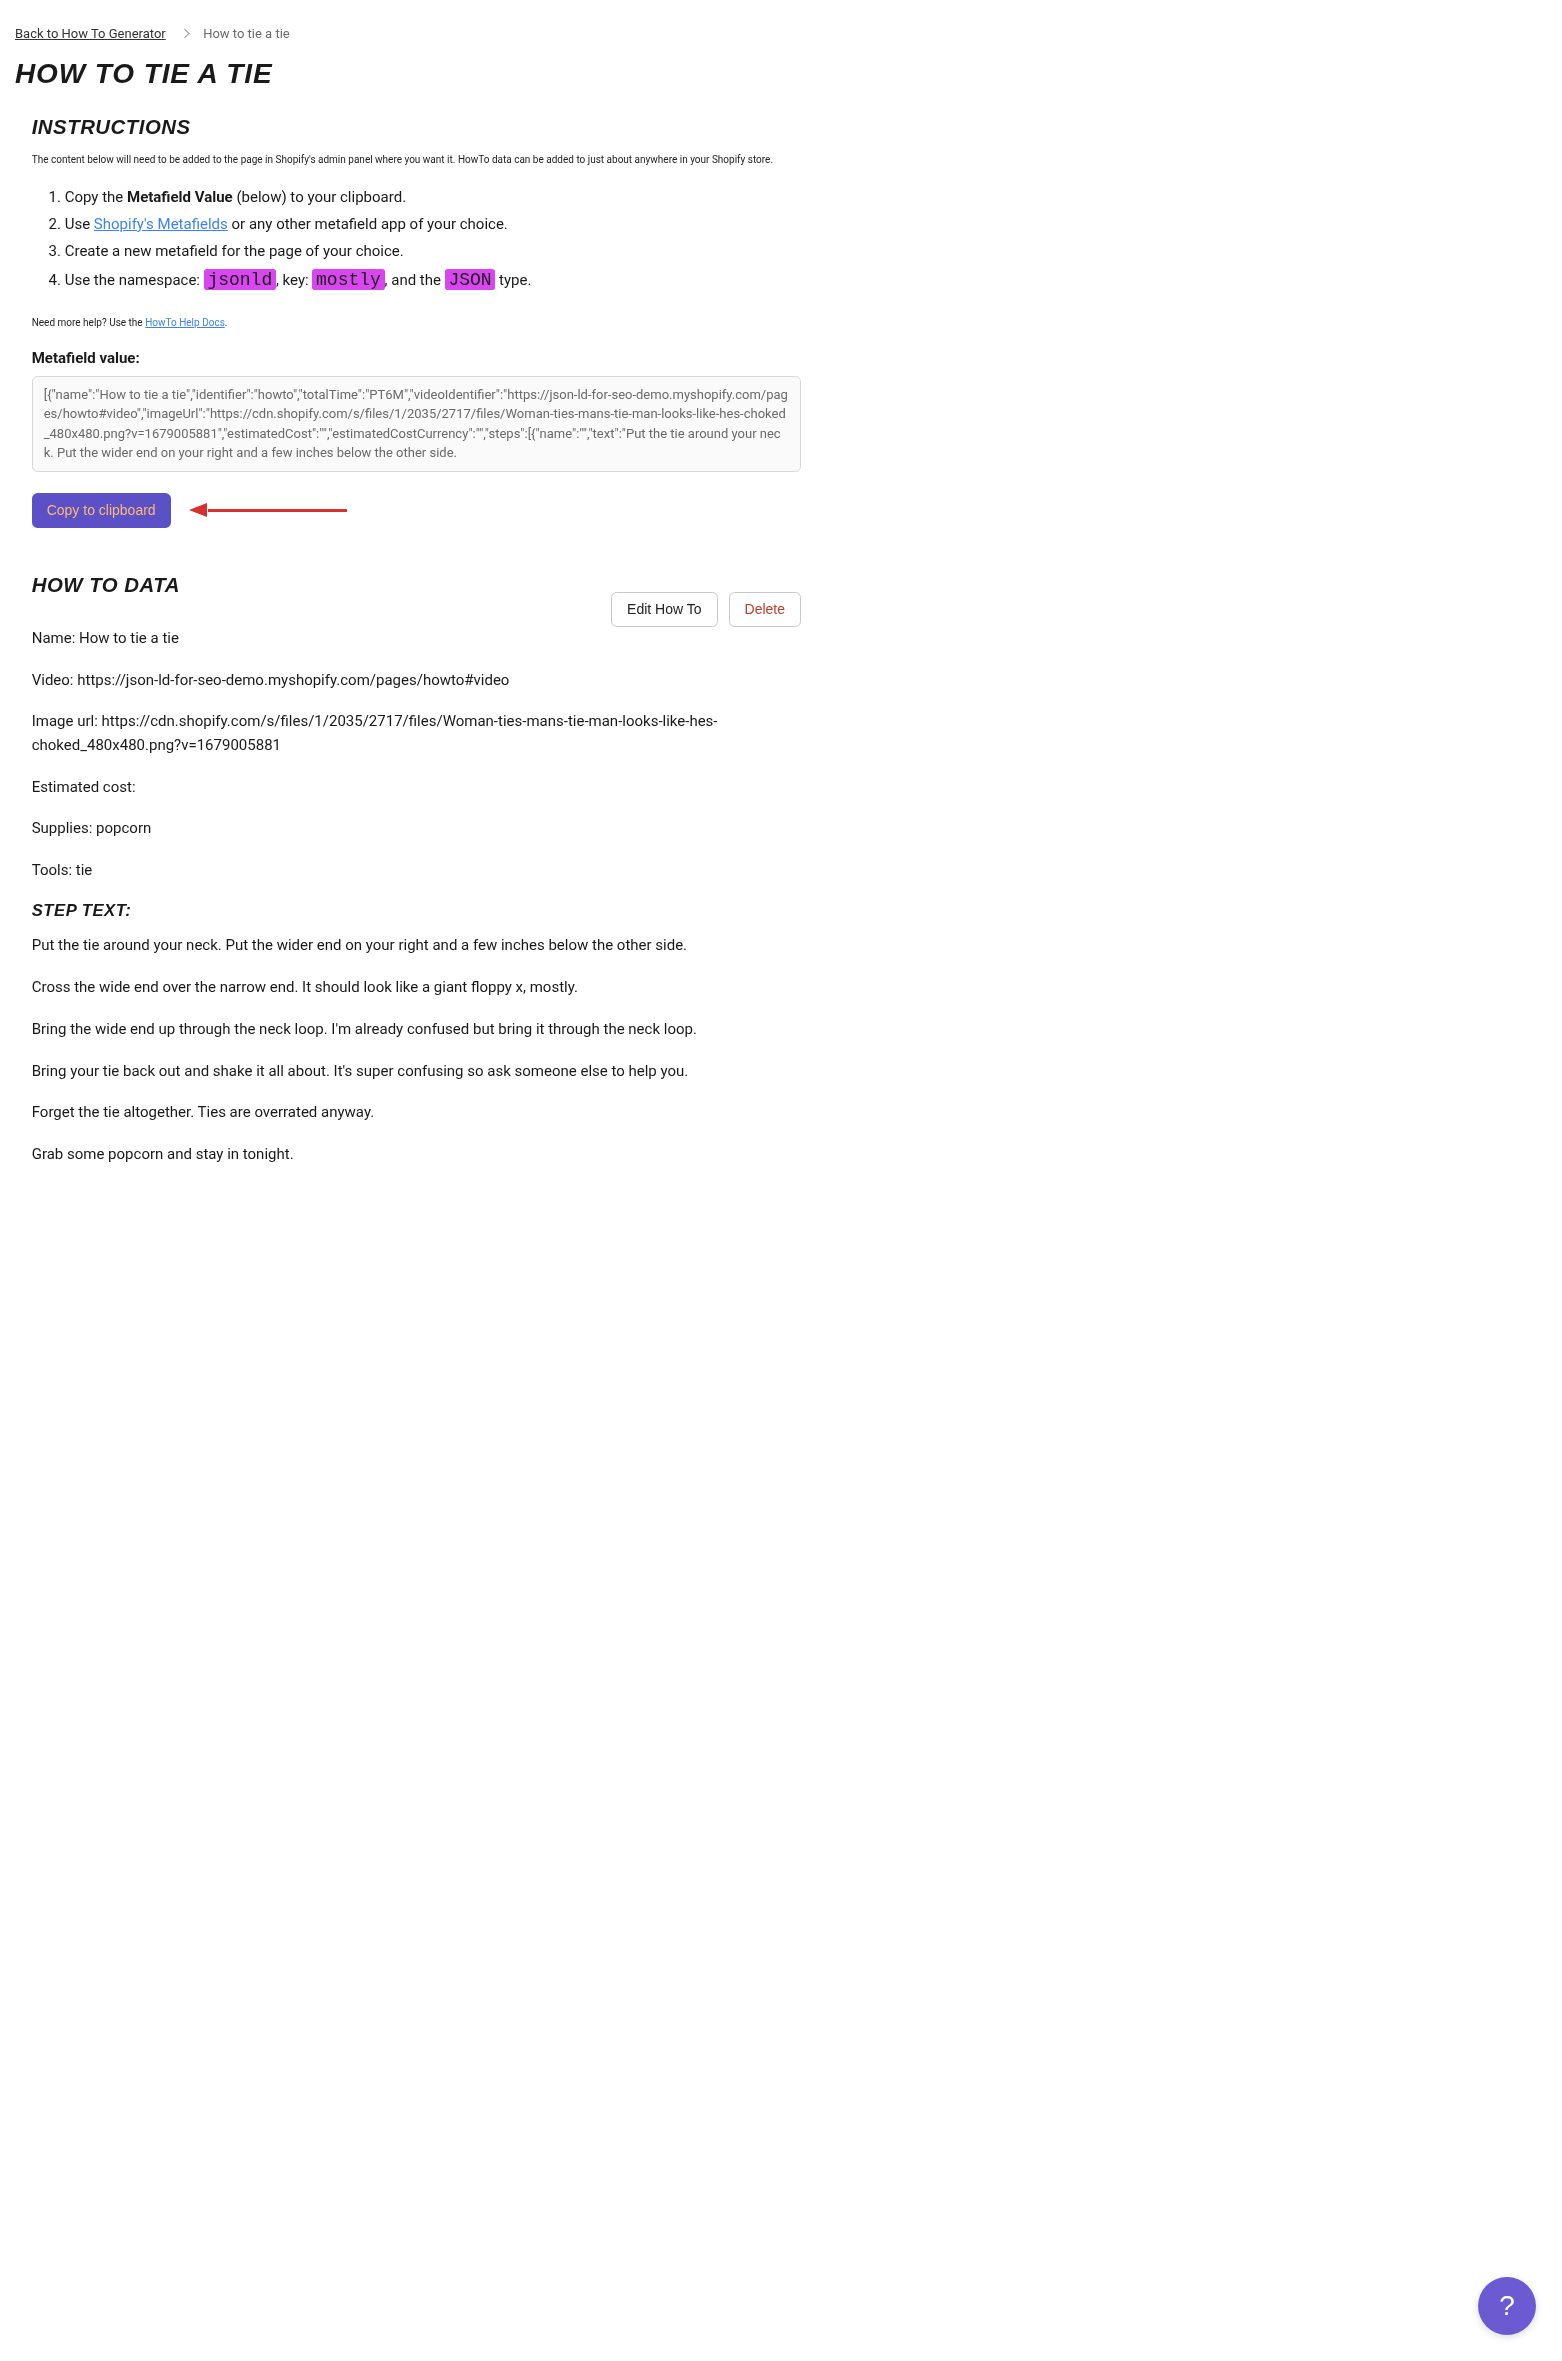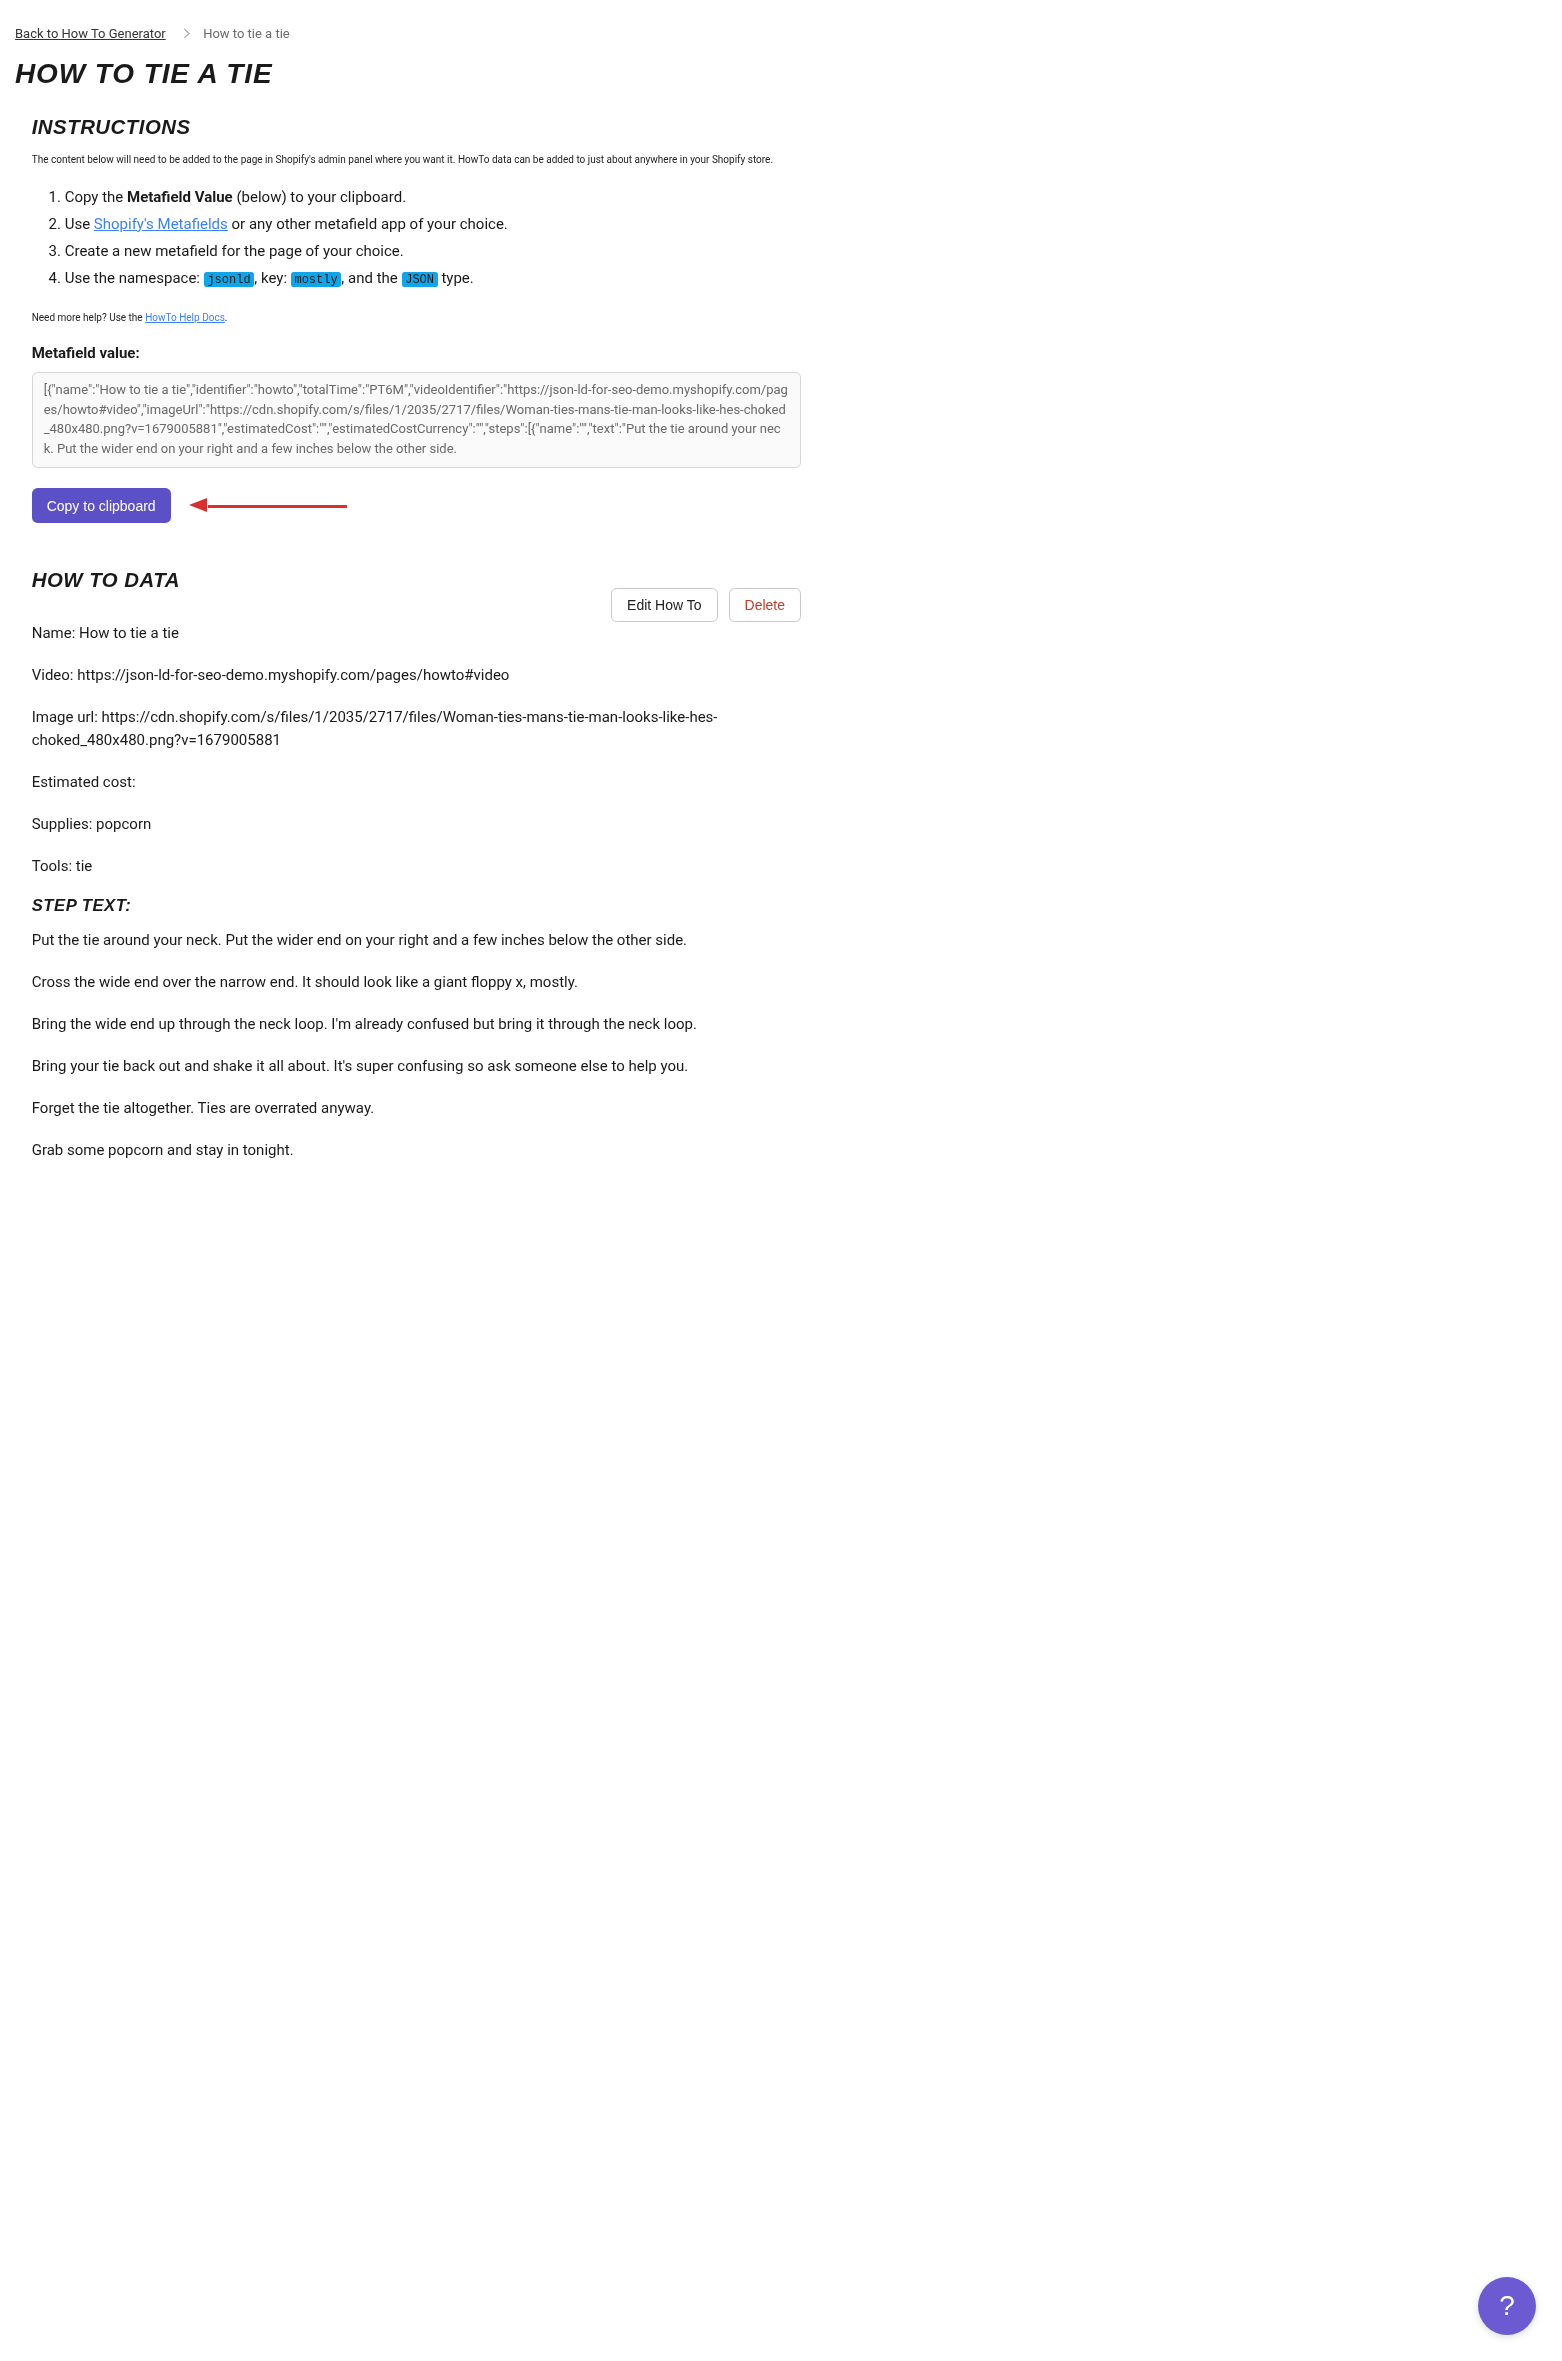--- a/index.html
+++ b/index.html
@@ -79,24 +79,24 @@
     font-size: 15px;
     line-height: 1.55;
     margin-bottom: 3.7px;
   }
   a.inline-link {
     color: #3b82f6;
     text-decoration: underline;
   }
   code.mono {
     font-family: "SFMono-Regular", Consolas, "Liberation Mono", Menlo, monospace;
-    background: #0ea5e9;
+    background: #d946ef;
     padding: 0.9px 3.7px;
     border-radius: 2.8px;
-    font-size: 12px;
+    font-size: 18px;
   }
   .label-strong {
     font-weight: 700;
     font-size: 15px;
     display: block;
     margin-bottom: 9.3px;
   }
   .metafield-box {
     width: 100%;
     min-height: 96px;
@@ -113,21 +113,21 @@
     word-break: break-all;
   }
   .copy-row {
     display: flex;
     align-items: center;
     margin-top: 16.7px;
     gap: 18.6px;
   }
   .btn-primary {
     background: #5c50c6;
-    color: #ffffff;
+    color: #fdba74;
     border: none;
     border-radius: 5.6px;
     padding: 9.3px 15px;
     font-size: 14px;
     cursor: pointer;
   }
   .arrow-annotation {
     position: relative;
     width: 158px;
     height: 7.4px;

